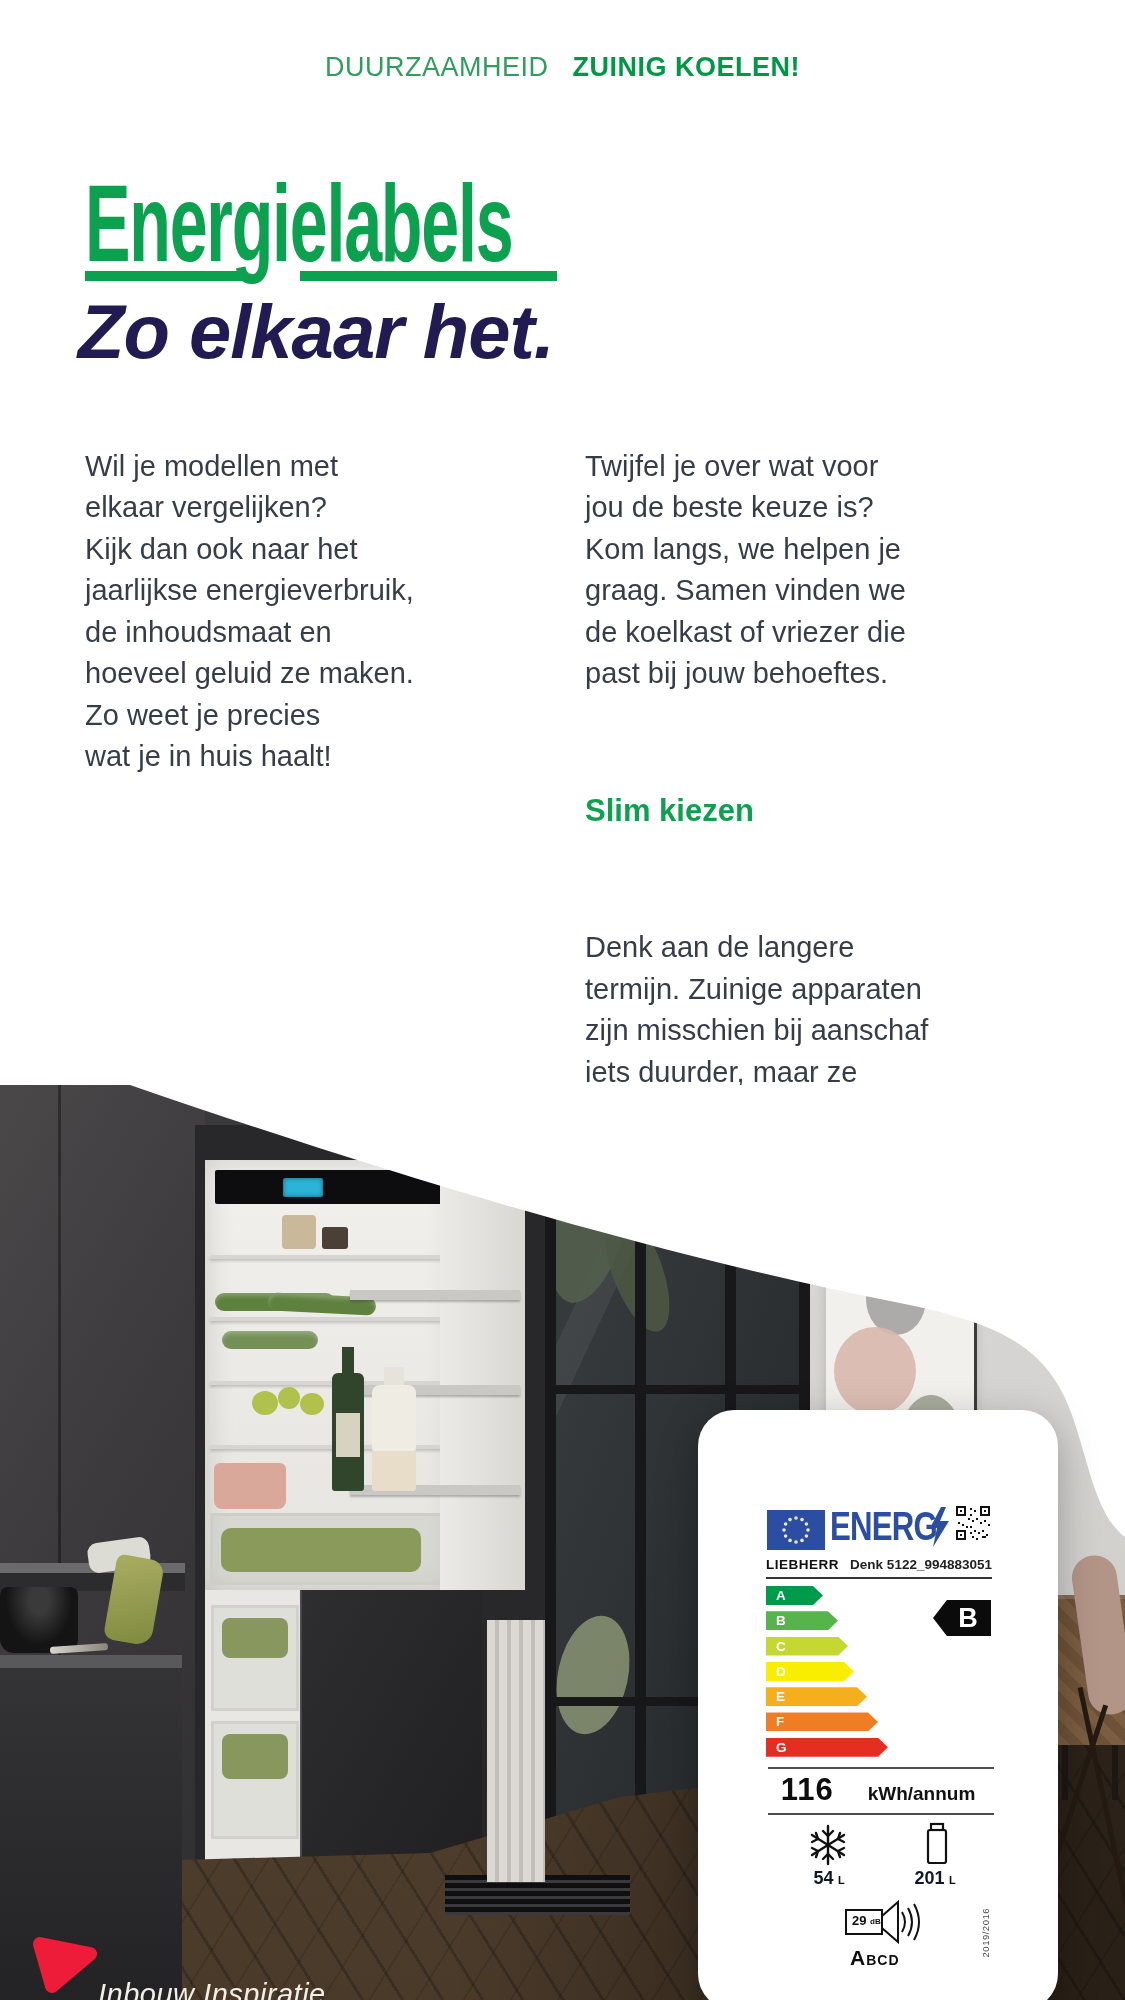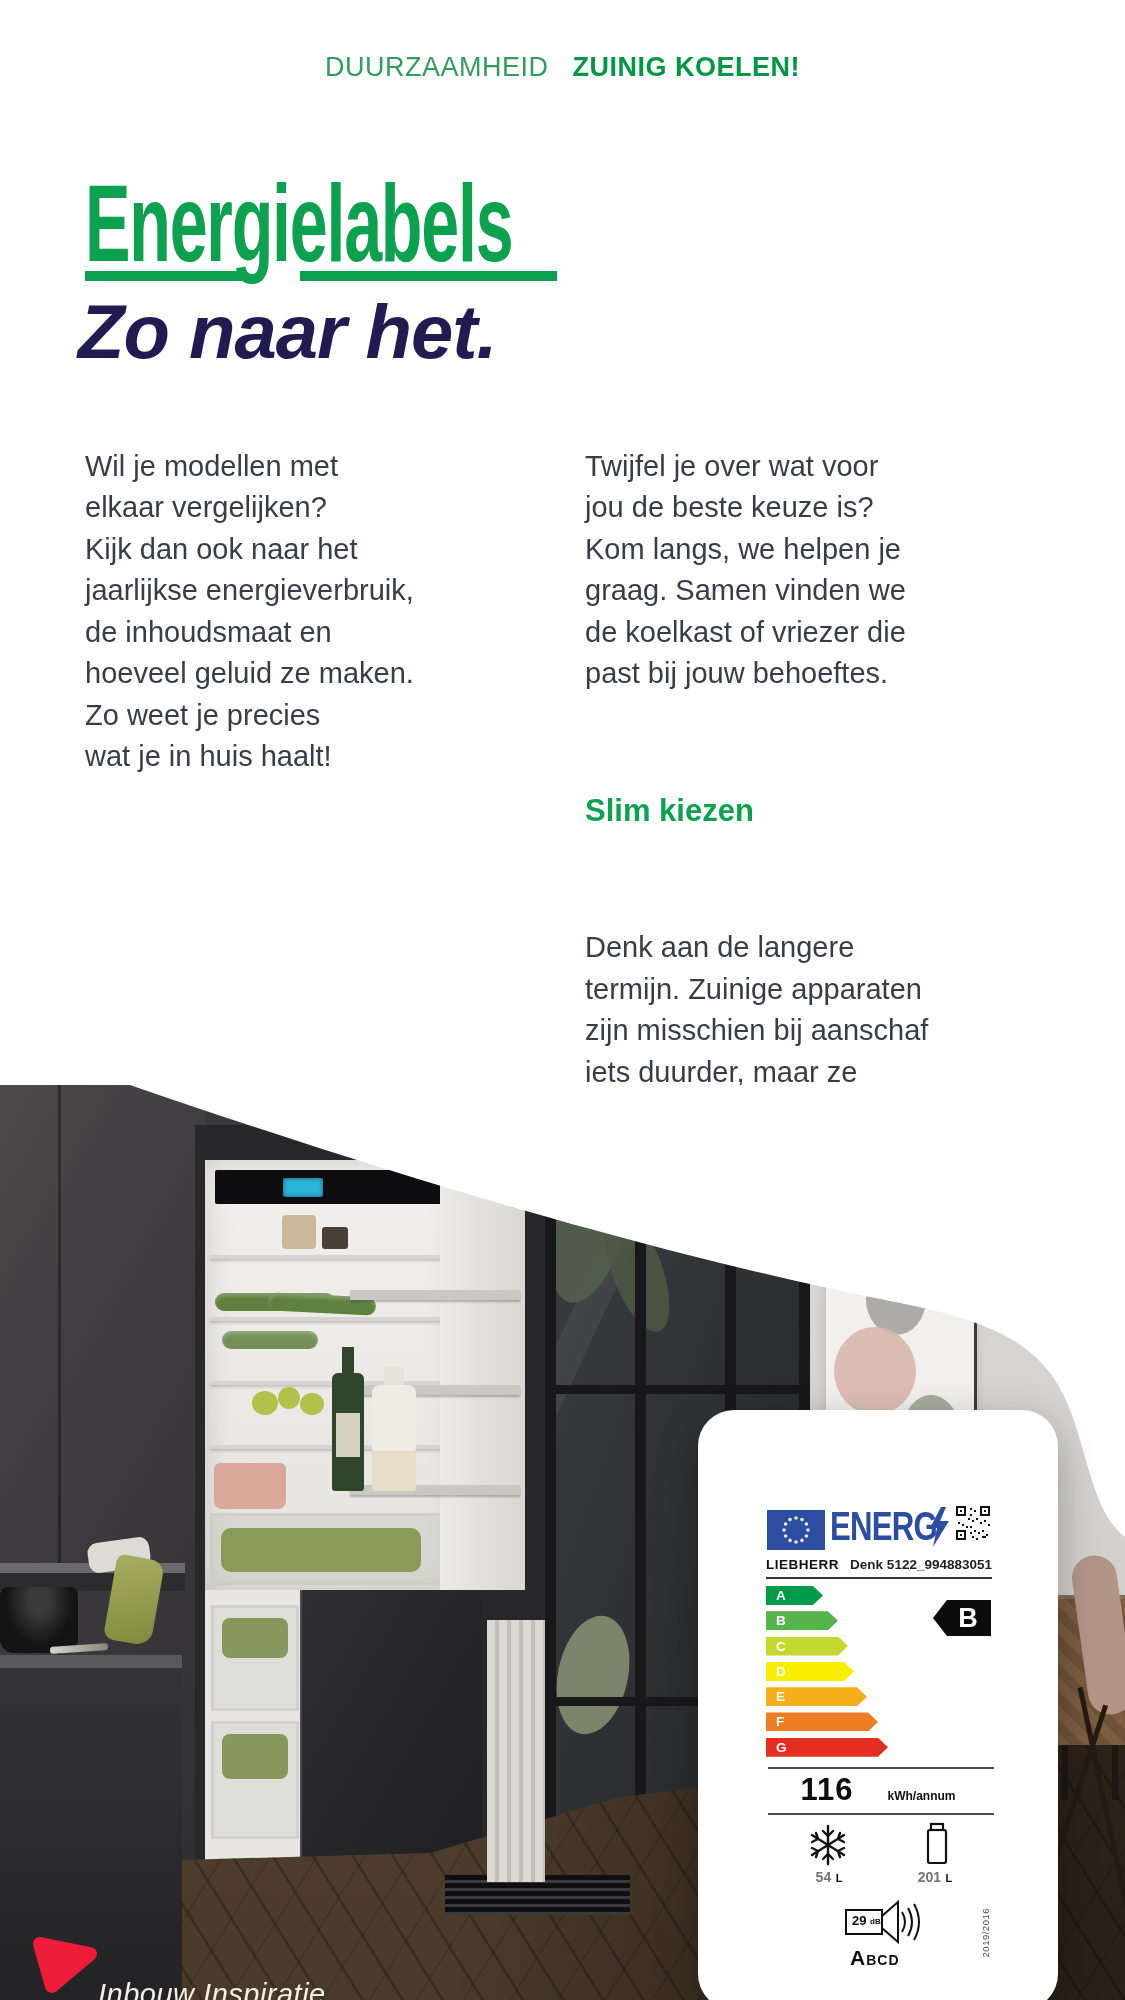--- a/index.html
+++ b/index.html
@@ -103,24 +103,24 @@
   .eclasses{top:176px;left:68px;}
   .eclass{height:19px;margin-bottom:6.3px;clip-path:polygon(0 0,calc(100% - 10px) 0,100% 50%,calc(100% - 10px) 100%,0 100%);}
   .eclass span{display:block;color:#fff;font-weight:800;font-size:13.5px;line-height:19px;padding-left:10px;}
   .rating-arrow{top:190px;left:235px;width:58px;height:36px;background:#0b0b0b;
         clip-path:polygon(0 50%,24% 0,100% 0,100% 100%,24% 100%);}
   .rating-arrow span{display:block;text-align:center;padding-left:12px;color:#fff;font-weight:800;font-size:27px;line-height:36px;}
   .rule{left:70px;right:64px;height:2px;background:#4d4d4f;}
   .rule1{top:357px;}  .rule2{top:403px;}
   .consumption{top:362px;left:0;width:360px;display:flex;justify-content:center;align-items:baseline;gap:10px;}
   .consumption .val{font-size:31px;font-weight:800;color:#0d0d0d;letter-spacing:1px;text-align:right;}
-  .consumption .unit{font-size:12px;font-weight:600;color:#111;margin-left:24px;}
+  .consumption .unit{font-size:19px;font-weight:600;color:#111;margin-left:24px;}
   .snowflake{top:414px;left:106px;}
   .vol{width:90px;text-align:center;}
-  .vol .v{font-size:14px;font-weight:800;color:#737373;text-align:right;}
+  .vol .v{font-size:18px;font-weight:800;color:#0f172a;text-align:right;}
   .vol .u{font-size:11px;font-weight:600;color:#0d0d0d;}
   .freezer-vol{top:458px;left:86px;}
   .fridge-icon{top:412px;left:224px;}
   .fridge-vol{top:458px;left:192px;}
   .noise{top:490px;left:146px;width:80px;height:44px;}
   .noise .n29{position:absolute;top:13px;left:8px;font-size:13px;font-weight:800;color:#0d0d0d;}
   .noise .ndb{position:absolute;top:17px;left:26px;font-size:8px;font-weight:600;color:#0d0d0d;}
   .noise-scale{top:536px;left:152px;letter-spacing:1px;}
   .noise-scale .a{font-size:21px;font-weight:800;color:#0d0d0d;}
   .noise-scale .bcd{font-size:14px;font-weight:600;color:#0d0d0d;}
@@ -139,21 +139,21 @@
     <span class="reg">DUURZAAMHEID</span>
     <span>&nbsp;</span>
     <span class="bold">ZUINIG KOELEN!</span>
   </div>
 
   <div class="abs title-wrap">
     <span class="title-text">Energielabels</span>
   </div>
   <div class="abs title-underline u1"></div>
   <div class="abs title-underline u2"></div>
-  <div class="abs subtitle">Zo naar het.</div>
+  <div class="abs subtitle">Zo elkaar het.</div>
 
   <div class="abs bodycol col-left">
     <p>Wil je modellen met
 elkaar vergelijken?
 Kijk dan ook naar het
 jaarlijkse energieverbruik,
 de inhoudsmaat en
 hoeveel geluid ze maken.
 Zo weet je precies
 wat je in huis haalt!</p>

